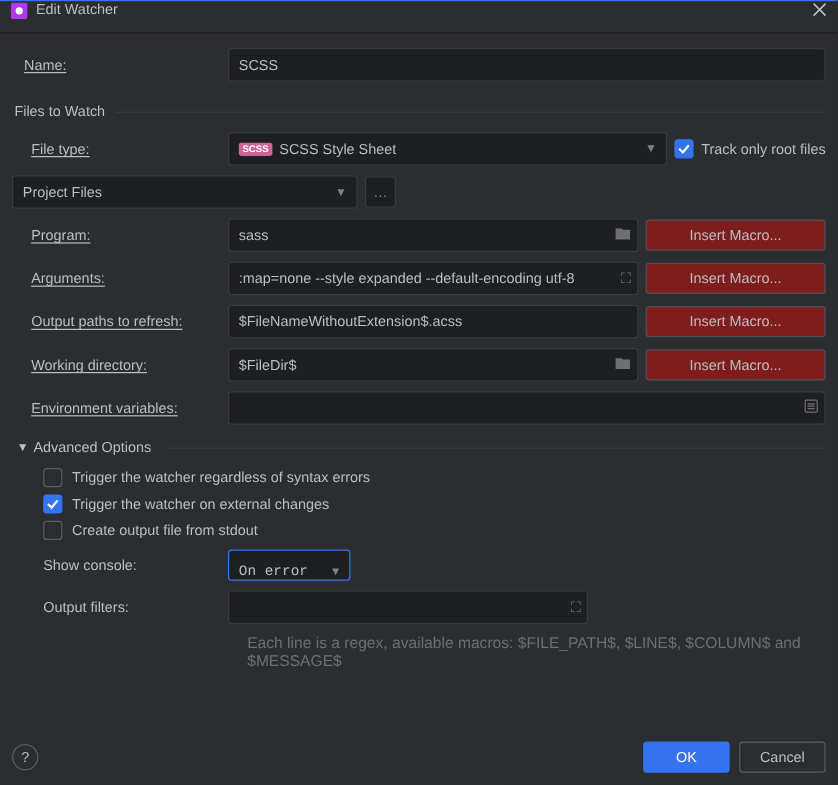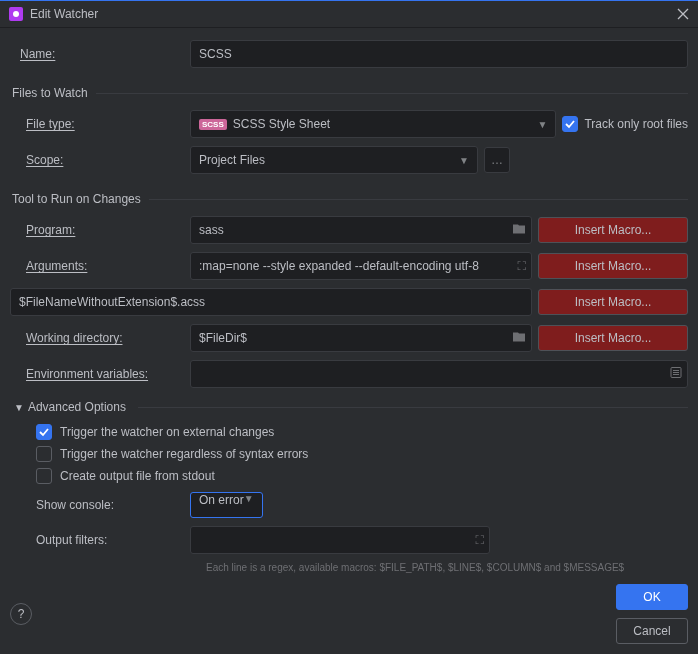--- a/index.html
+++ b/index.html
@@ -8,21 +8,21 @@
       background: #2b2d30;
       color: #bcbec4;
       font-family: "Segoe UI", sans-serif;
       font-size: 12px;
       overflow: hidden;
     }
     .titlebar {
       height: 28px;
       border-bottom: 1px solid #1e1f22;
       border-top: 1px solid #3574f0;
-      display: flex; align-items: center;
+      display: flex; align-items: flex-start;
       padding: 0 8px;
     }
     .titlebar .app-icon { width: 16px; height: 16px; margin-right: 6px; display: inline-flex; align-items: center; justify-content: center; }
     .titlebar .title { flex: 1; }
     .titlebar .close { width: 14px; height: 14px; display: inline-flex; align-items: center; justify-content: center; }
     .content { padding: 12px 10px 6px 10px; }
     .row {
       display: flex; align-items: center;
       margin-bottom: 8px;
     }
@@ -84,25 +84,25 @@
     .adv-options { display: flex; align-items: center; margin: 12px 0 10px 4px; gap: 4px; }
     .help-btn {
       width: 22px; height: 22px; border-radius: 50%;
       border: 1px solid #5a5d63; display: inline-flex; align-items: center; justify-content: center;
       color: #bcbec4;
     }
     .footer {
       position: absolute; bottom: 10px; left: 10px; right: 10px;
       display: flex; align-items: center; justify-content: space-between;
     }
-    .footer-right { display: flex; gap: 8px; flex-direction: column; }
-    .hint { font-size: 10px; color: #6e6f73; padding-left: 196px; margin-top: 2px; }
+    .footer-right { display: flex; gap: 8px; }
+    .hint { font-size: 13px; color: #6e6f73; padding-left: 196px; margin-top: 2px; }
     .small-dd {
       background: #1e1f22; border: 1px solid #3574f0; border-radius: 3px;
-      height: 26px; display: inline-flex; align-items: flex-start; gap: 0; padding: 0 8px;
+      height: 26px; display: inline-flex; align-items: flex-end; gap: 20px; padding: 0 8px; font-family: Liberation Mono, monospace;
     }
     .scss-icon {
       background: #cc6699; color: #fff; font-size: 8px; font-weight: bold;
       padding: 1px 3px; border-radius: 2px;
     }
     .name-input { width: 300px; }
   </style>
 </head>
 <body>
 
@@ -148,36 +148,31 @@
       <span class="cb checked">
         <svg width="10" height="10" viewBox="0 0 10 10">
             <path d="M1 5 L4 8 L9 2" stroke="#fff" stroke-width="1.8" fill="none"></path>
           </svg>
       </span>
       <span>Track only root files</span>
     </div>
   </div>
 
   <div class="row">
-    <div class="label-col"><span class="und">Scope:</span></div>
     <div class="field-col">
       <div class="dropdown" style="flex:1;max-width:288px">
         <span>Project Files</span>
         <span class="arrow">▼</span>
       </div>
       <span class="icon-btn">
         <span>…</span>
       </span>
     </div>
   </div>
 
-  <div class="section-row">
-    <div class="section-title">Tool to Run on Changes</div>
-    <div class="divider-line"></div>
-  </div>
 
   <div class="row">
     <div class="label-col"><span class="und">Program:</span></div>
     <div class="field-col">
       <div class="input-icon">
         <input type="text" value="sass" style="">
         <span class="trailing">
           <svg width="14" height="12" viewBox="0 0 14 12">
               <path d="M1 2h5l1 1h6v8H1z" fill="#6e6f73"></path>
             </svg>
@@ -192,20 +187,21 @@
     <div class="field-col">
       <div class="input-icon">
         <input type="text" value=":map=none --style expanded --default-encoding utf-8" style="">
         <span class="trailing">⛶</span>
       </div>
       <button class="btn">Insert Macro...</button>
     </div>
   </div>
 
   <div class="row">
+    <div class="label-col"><span class="und">Output paths to refresh:</span></div>
     <div class="field-col">
       <input type="text" value="$FileNameWithoutExtension$.acss" style="">
       <button class="btn">Insert Macro...</button>
     </div>
   </div>
 
   <div class="row">
     <div class="label-col"><span class="und">Working directory:</span></div>
     <div class="field-col">
       <div class="input-icon">
@@ -234,34 +230,34 @@
       </div>
     </div>
   </div>
 
   <div class="adv-options">
     <span style="font-size:10px">▼</span>
     <span>Advanced Options</span>
     <div class="divider-line"></div>
   </div>
 
+  <div class="checkbox-row">
+    <span class="cb"></span>
+    <span>Trigger the watcher regardless of syntax errors</span>
+  </div>
   <div class="checkbox-row">
     <span class="cb checked">
         <svg width="10" height="10" viewBox="0 0 10 10">
           <path d="M1 5 L4 8 L9 2" stroke="#fff" stroke-width="1.8" fill="none"></path>
         </svg>
       </span>
     <span>Trigger the watcher on external changes</span>
   </div>
   <div class="checkbox-row">
     <span class="cb"></span>
-    <span>Trigger the watcher regardless of syntax errors</span>
-  </div>
-  <div class="checkbox-row">
-    <span class="cb"></span>
     <span>Create output file from stdout</span>
   </div>
 
   <div class="row" style="margin-top:8px">
     <div class="label-col" style="padding-left:26px"><span>Show console:</span></div>
     <div class="field-col">
       <div class="small-dd">
         <span>On error</span>
         <span class="arrow" style="font-size:10px;color:#808386">▼</span>
       </div>

